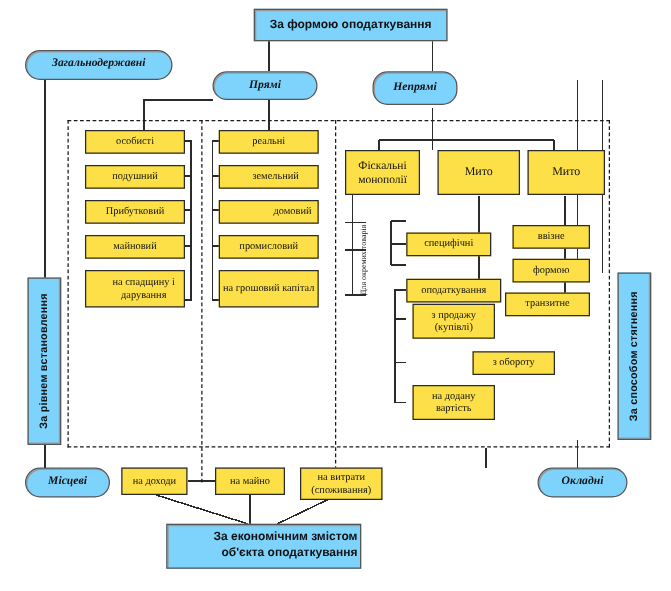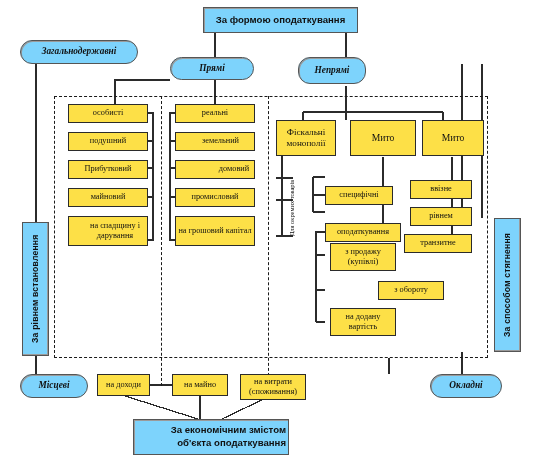--- a/index.html
+++ b/index.html
@@ -215,21 +215,21 @@
 
   <div class="vlabel-plain" style="left:288px; top:172px; width:22px; height:72px;">Для окремих товарів</div>
 
   <div class="node" style="left:325px; top:186px; width:68px; height:19px;">специфічні</div>
   <div class="node" style="left:325px; top:223px; width:76px; height:19px;">оподаткування</div>
   <div class="node two-line" style="left:330px; top:243px; width:66px; height:28px;">з продажу (купівлі)</div>
   <div class="node" style="left:330px; top:281px; width:66px; height:19px;margin-left:48px;">з обороту</div>
   <div class="node" style="left:410px; top:180px; width:62px; height:19px;">ввізне</div>
 
   <div class="node two-line" style="left:330px; top:308px; width:66px; height:28px;">на додану вартість</div>
-  <div class="node" style="left:410px; top:207px; width:62px; height:19px;">рівнем</div>
+  <div class="node" style="left:410px; top:207px; width:62px; height:19px;">формою</div>
   <div class="node" style="left:404px; top:234px; width:68px; height:19px;">транзитне</div>
 
   <div class="node" style="left:97px; top:374px; width:53px; height:22px;">на доходи</div>
   <div class="node" style="left:172px; top:374px; width:56px; height:22px;">на майно</div>
   <div class="node two-line" style="left:240px; top:374px; width:66px; height:26px;">на витрати (споживання)</div>
 
   <div class="node grey bottom-title" style="left:133px; top:419px; width:156px; height:36px;">За економічним змістом об'єкта оподаткування</div>
 
 </div>
 

